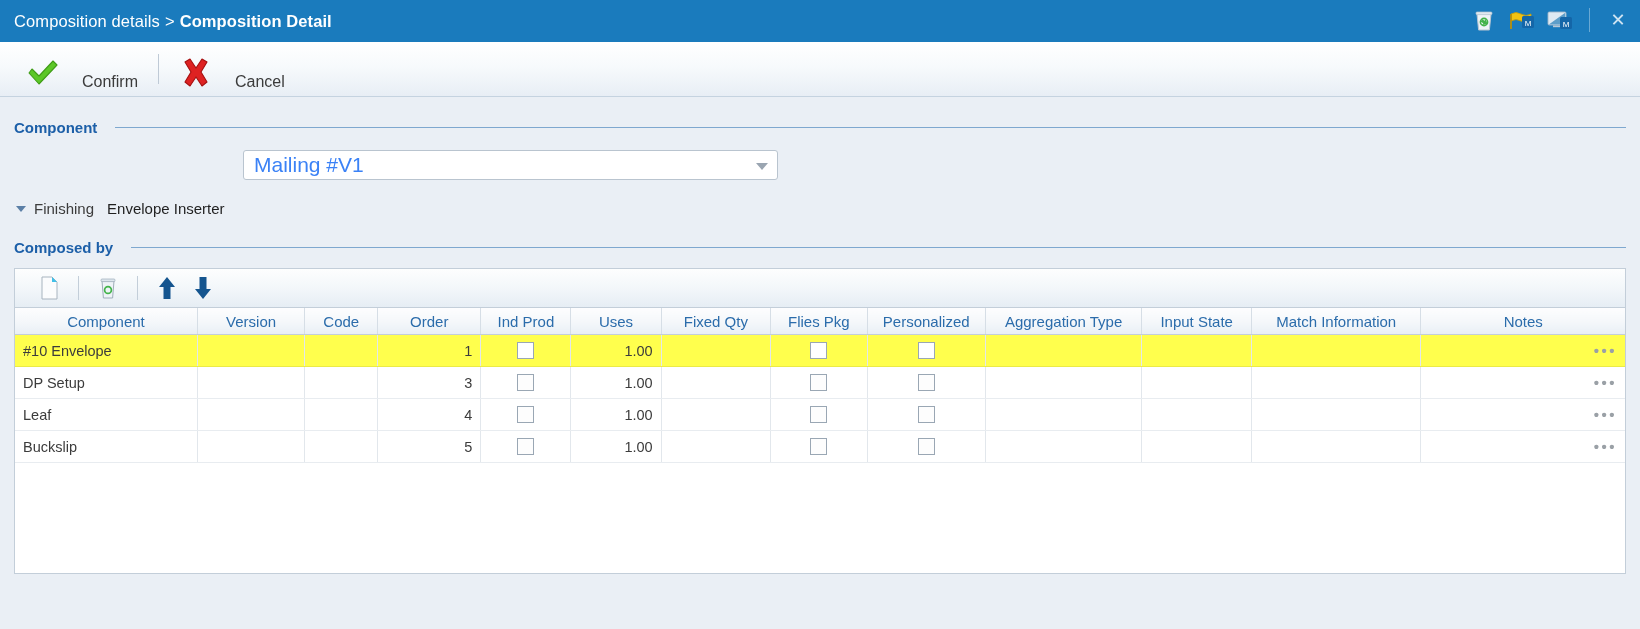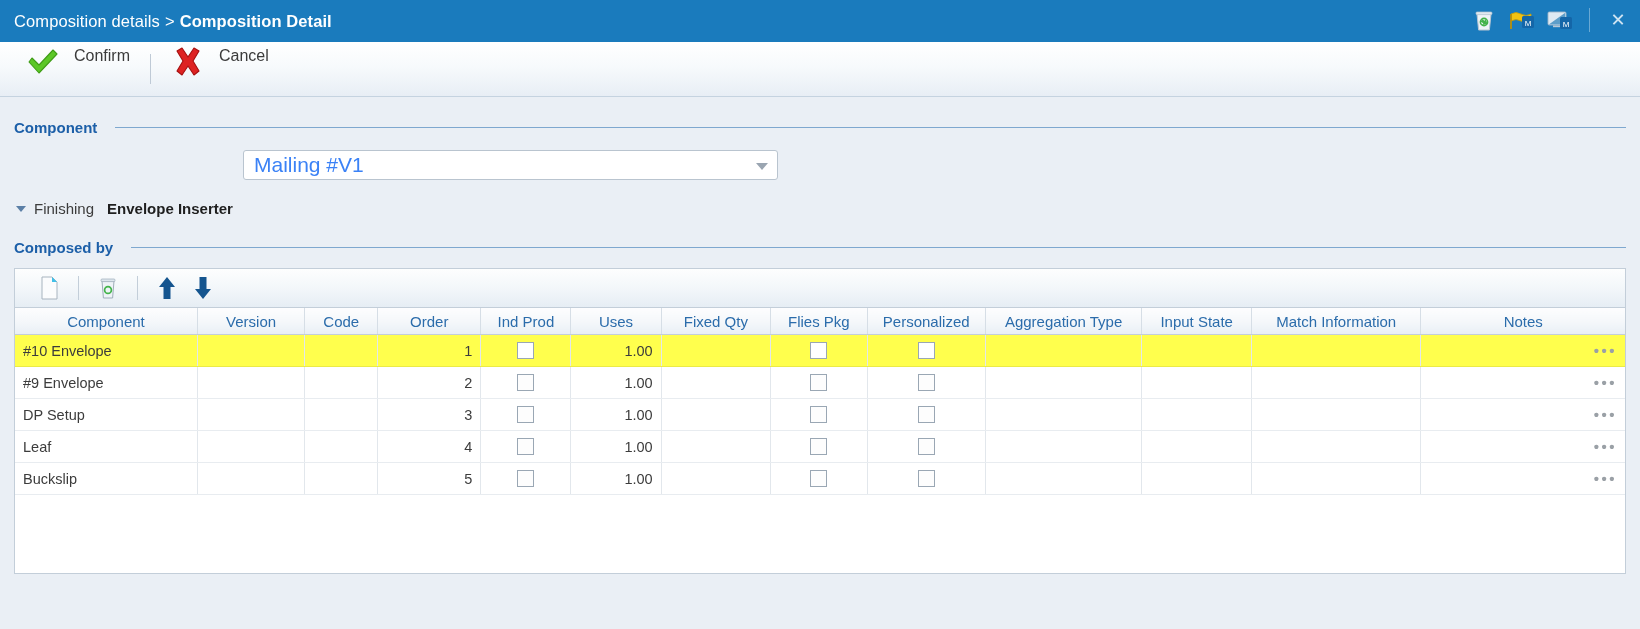--- a/index.html
+++ b/index.html
@@ -72,23 +72,24 @@
     height: 55px;
     background: linear-gradient(to bottom, #ffffff 0%, #f7fafc 45%, #e8eef5 100%);
     border-bottom: 1px solid #c5d3e0;
     display: flex;
     align-items: center;
     padding-left: 18px;
     box-sizing: border-box;
   }
   .tb-btn {
     display: flex;
-    align-items: flex-start;
+    align-items: flex-end;
     height: 44px;
     padding: 0 8px;
+    gap: 8px;
   }
   .tb-btn .tb-label {
     margin-left: 14px;
     font-size: 16px;
     color: #3b3b3b;
   }
   .tb-divider {
     width: 1px;
     height: 30px;
     background: #bfcad6;
@@ -162,21 +163,21 @@
     border-right: 5px solid transparent;
     border-top: 6px solid #5b7fa6;
     margin-right: 8px;
   }
   .finishing-label {
     font-size: 15px;
     color: #3c3c3c;
   }
   .finishing-value {
     font-size: 15px;
-    font-weight: bold;
+    font-weight: normal;
     color: #1f1f1f;
     margin-left: 13px;
   }
 
   
   .grid-wrap {
     margin-top: 12px;
     border: 1px solid #c3ced9;
     background: #fff;
     height: 306px;
@@ -429,35 +430,20 @@
             <td class="al-right">1.00</td>
             <td class="al-right"></td>
             <td class="al-center"><span class="cb"></span></td>
             <td class="al-center"><span class="cb"></span></td>
             <td class="al-left"></td>
             <td class="al-left"></td>
             <td class="al-left"></td>
             <td class="al-right"><span class="dots">•••</span></td>
           </tr>
           <tr>
-            <td class="al-left">#9 Envelope</td>
-            <td class="al-left"></td>
-            <td class="al-left"></td>
-            <td class="al-right">2</td>
-            <td class="al-center"><span class="cb"></span></td>
-            <td class="al-right">1.00</td>
-            <td class="al-right"></td>
-            <td class="al-center"><span class="cb"></span></td>
-            <td class="al-center"><span class="cb"></span></td>
-            <td class="al-left"></td>
-            <td class="al-left"></td>
-            <td class="al-left"></td>
-            <td class="al-right"><span class="dots">•••</span></td>
-          </tr>
-          <tr>
             <td class="al-left">DP Setup</td>
             <td class="al-left"></td>
             <td class="al-left"></td>
             <td class="al-right">3</td>
             <td class="al-center"><span class="cb"></span></td>
             <td class="al-right">1.00</td>
             <td class="al-right"></td>
             <td class="al-center"><span class="cb"></span></td>
             <td class="al-center"><span class="cb"></span></td>
             <td class="al-left"></td>

